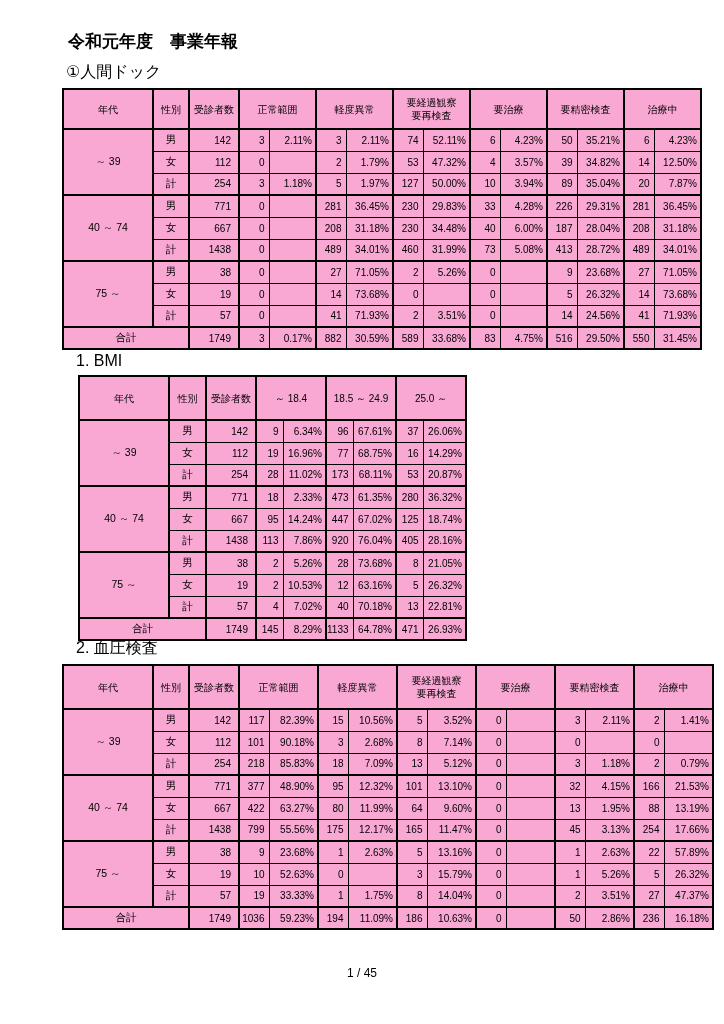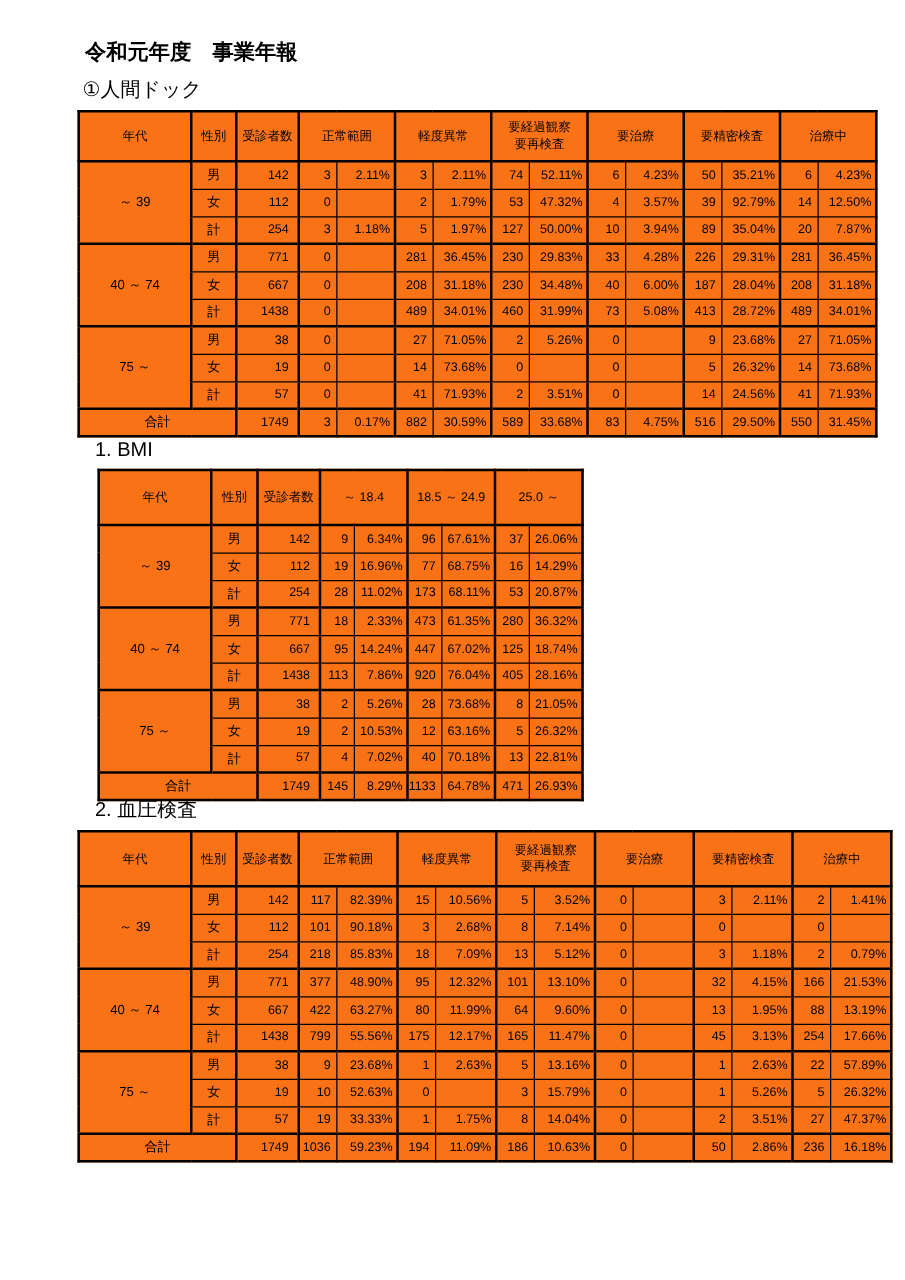--- a/index.html
+++ b/index.html
@@ -15,21 +15,21 @@
 
   .sec { position:absolute; }
   .sec1 { left:62px; top:62px; }
   .sec2 { left:78px; top:352px; }
   .sec3 { left:62px; top:638px; }
   .sec-label { font-size:16px; margin-bottom:5px; }
   .sec1 .sec-label { margin-left:4px; }
   .sec2 .sec-label { margin-left:-2px; }
   .sec3 .sec-label { margin-left:14px; }
 
-  table.report { border-collapse:collapse; table-layout:fixed; border:2px solid #000; background:#f97316;padding-left:12px; }
+  table.report { border-collapse:collapse; table-layout:fixed; border:2px solid #000; background:#f9a8d4;padding-left:12px; }
   .report th {
     border:2px solid #000; font-weight:normal; font-size:10px;
     text-align:center; vertical-align:middle; white-space:pre-line; line-height:1.3;
   }
   .report td {
     border:1px solid #000; font-size:10px; height:22px;
     vertical-align:middle; overflow:hidden; white-space:nowrap;
   }
   .report td.sex, .report td.n, .report td.cnt { border-left:2px solid #000; }
   .report td.pct { border-left:1px solid #909090; }
@@ -106,21 +106,21 @@
               <td class="num n">112</td>
               <td class="num cnt">0</td>
               <td class="num pct"></td>
               <td class="num cnt">2</td>
               <td class="num pct">1.79%</td>
               <td class="num cnt">53</td>
               <td class="num pct">47.32%</td>
               <td class="num cnt">4</td>
               <td class="num pct">3.57%</td>
               <td class="num cnt">39</td>
-              <td class="num pct">92.79%</td>
+              <td class="num pct">34.82%</td>
               <td class="num cnt">14</td>
               <td class="num pct">12.50%</td>
             </tr>
             <tr>
               <td class="sex">計</td>
               <td class="num n">254</td>
               <td class="num cnt">3</td>
               <td class="num pct">1.18%</td>
               <td class="num cnt">5</td>
               <td class="num pct">1.97%</td>
@@ -583,13 +583,14 @@
               <td class="num cnt">50</td>
               <td class="num pct">2.86%</td>
               <td class="num cnt">236</td>
               <td class="num pct">16.18%</td>
             </tr>
           </tbody>
         </table>
       </div>
   </div>
 
+  <div class="page-num">1 / 45</div>
 </div>
 
 </body></html>

